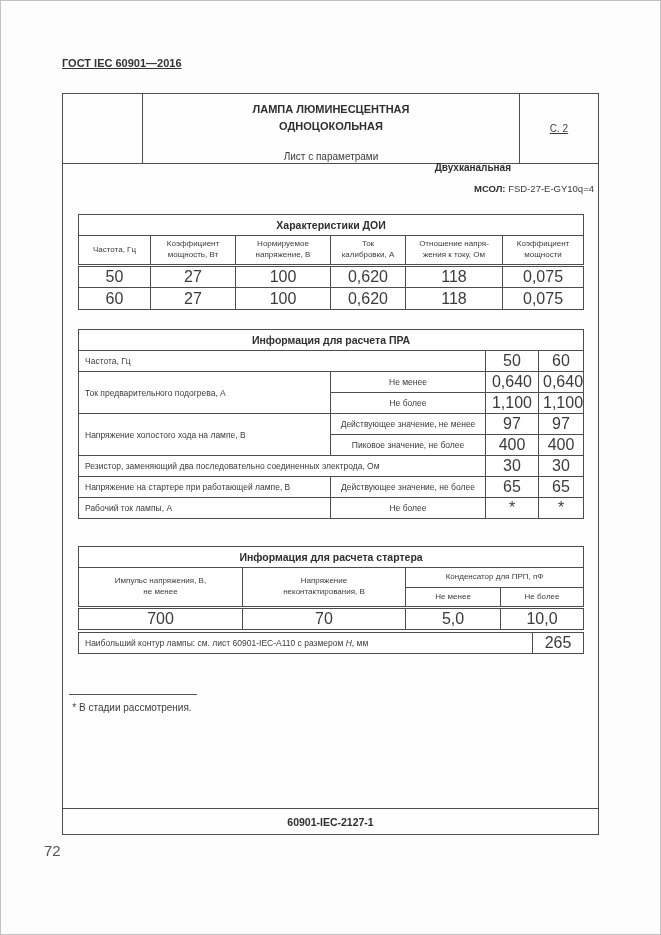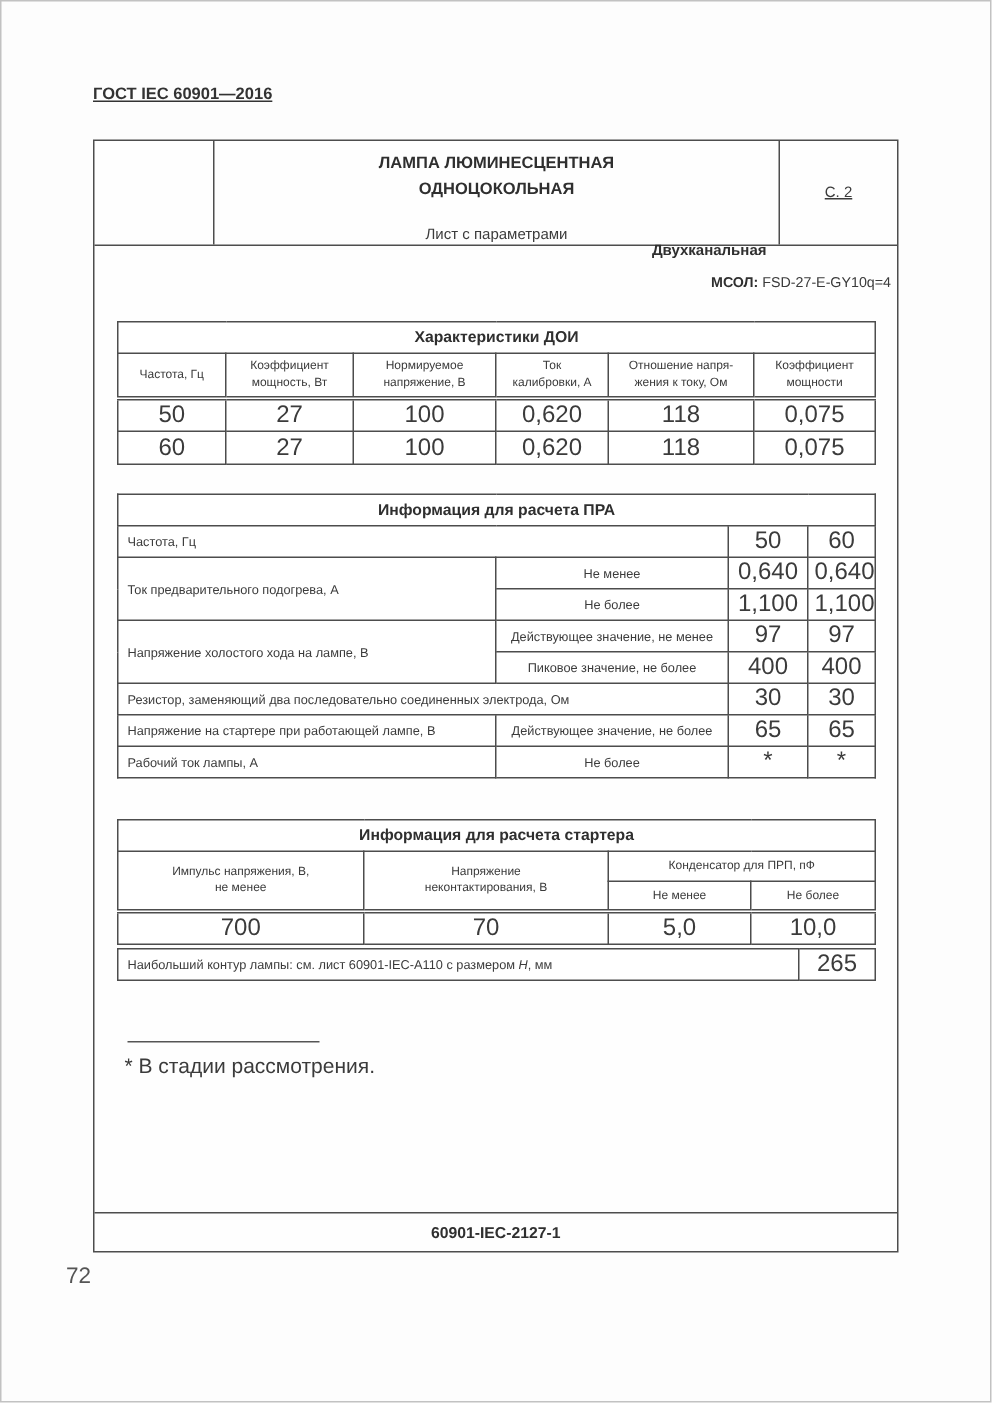--- a/index.html
+++ b/index.html
@@ -45,21 +45,21 @@
   .t2 tr { height: 19.5px; }
 
   .t3 { top: 416px; left: 15px; width: 505px; margin-top: 36px; }
   .t3 tr.subhead td, .t3 tr.head td { height: 20px; }
   .t3 tr.data td { height: 21px; }
 
   .t4 { top: 538px; left: 15px; width: 505px; }
   .t4 tr.data td { height: 19px; }
   .italic { font-style: italic; }
 
-  .footnote { position: absolute; left: 20px; top: 600px; font-size: 14px; text-align: center; }
+  .footnote { position: absolute; left: 4px; top: 600px; font-size: 10px; text-align: center; }
   .fn-line { width: 128px; border-top: 1px solid #555; margin-bottom: 7px; margin-left: 2px; }
 
   .footer-box { position: absolute; left: 0; right: 0; bottom: 0; height: 26px; border-top: 1px solid #4d4d4d; display: flex; align-items: center; justify-content: center; font-weight: bold; font-size: 10.5px; color: #2f2f2f; }
 
   .page-num { position: absolute; left: 44px; top: 842px; font-size: 15px; color: #555; }
 </style>
 </head>
 <body>
 
 <div class="page-edge"></div>

